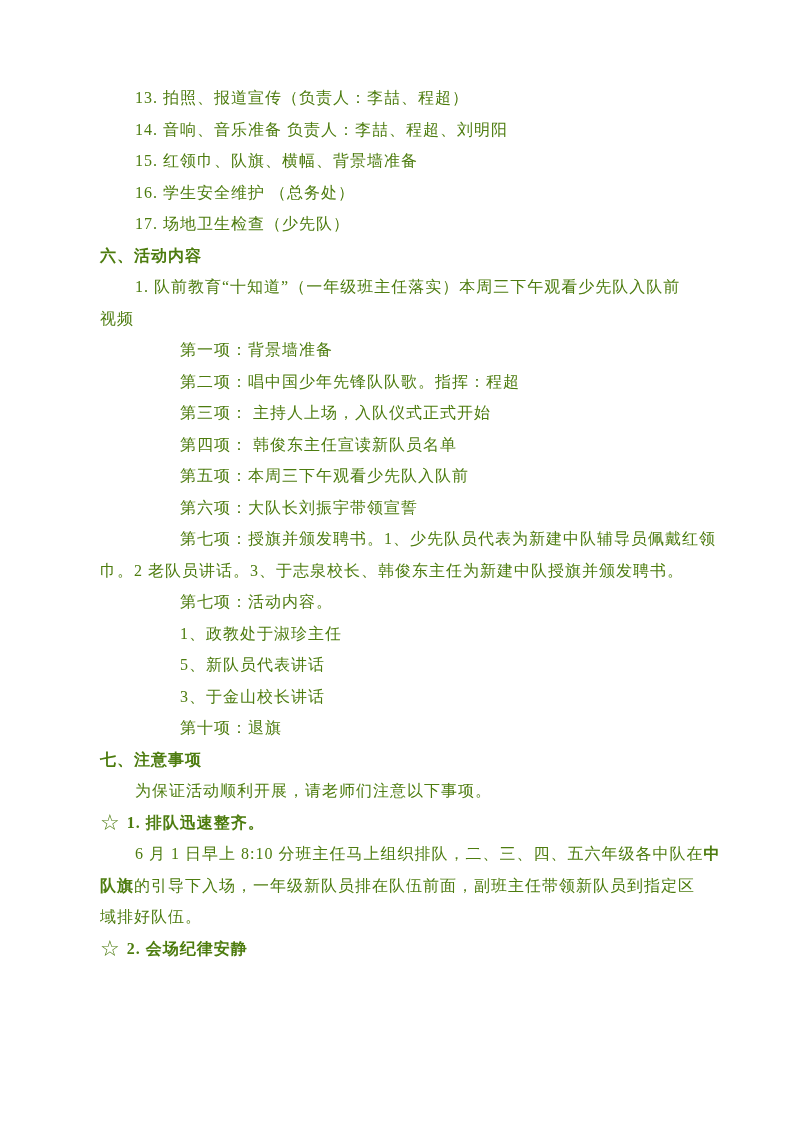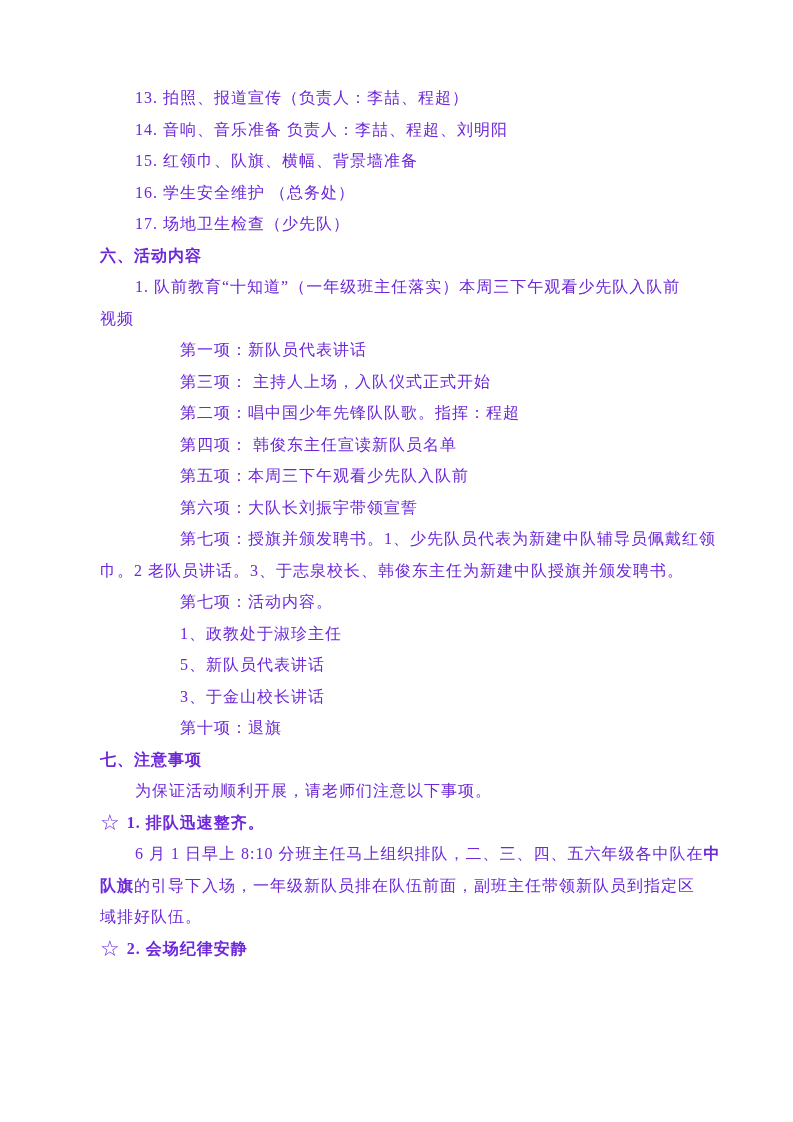--- a/index.html
+++ b/index.html
@@ -8,21 +8,21 @@
     background: #ffffff;
   }
   .page {
     position: relative;
     width: 793px;
     height: 1122px;
     margin: 0 auto;
     background: #ffffff;
     overflow: hidden;
     font-family: "Liberation Serif", "DejaVu Serif", serif;
-    color: #6d28d9;
+    color: #4d7c0f;
   }
   .content {
     position: absolute;
     left: 100px;
     top: 82px;
     width: 596px;
   }
   .doc-line {
     font-size: 16px;
     line-height: 31.5px;
@@ -50,23 +50,23 @@
 <div class="page">
   <div class="content" id="doc-body">
       <div class="doc-line indent-1">13. 拍照、报道宣传（负责人：李喆、程超）</div>
       <div class="doc-line indent-1">14. 音响、音乐准备  负责人：李喆、程超、刘明阳</div>
       <div class="doc-line indent-1">15. 红领巾、队旗、横幅、背景墙准备</div>
       <div class="doc-line indent-1">16. 学生安全维护 （总务处）</div>
       <div class="doc-line indent-1">17. 场地卫生检查（少先队）</div>
       <div class="doc-line indent-0 line-bold">六、活动内容</div>
       <div class="doc-line indent-1">1. 队前教育“十知道”（一年级班主任落实）本周三下午观看少先队入队前</div>
       <div class="doc-line indent-0">视频</div>
-      <div class="doc-line indent-2">第一项：新队员代表讲话</div>
+      <div class="doc-line indent-2">第一项：背景墙准备</div>
+      <div class="doc-line indent-2">第二项：唱中国少年先锋队队歌。指挥：程超</div>
       <div class="doc-line indent-2">第三项： 主持人上场，入队仪式正式开始</div>
-      <div class="doc-line indent-2">第二项：唱中国少年先锋队队歌。指挥：程超</div>
       <div class="doc-line indent-2">第四项： 韩俊东主任宣读新队员名单</div>
       <div class="doc-line indent-2">第五项：本周三下午观看少先队入队前</div>
       <div class="doc-line indent-2">第六项：大队长刘振宇带领宣誓</div>
       <div class="doc-line indent-2">第七项：授旗并颁发聘书。1、少先队员代表为新建中队辅导员佩戴红领</div>
       <div class="doc-line indent-0">巾。2 老队员讲话。3、于志泉校长、韩俊东主任为新建中队授旗并颁发聘书。</div>
       <div class="doc-line indent-2">第七项：活动内容。</div>
       <div class="doc-line indent-2">1、政教处于淑珍主任</div>
       <div class="doc-line indent-2">5、新队员代表讲话</div>
       <div class="doc-line indent-2">3、于金山校长讲话</div>
       <div class="doc-line indent-2">第十项：退旗</div>

